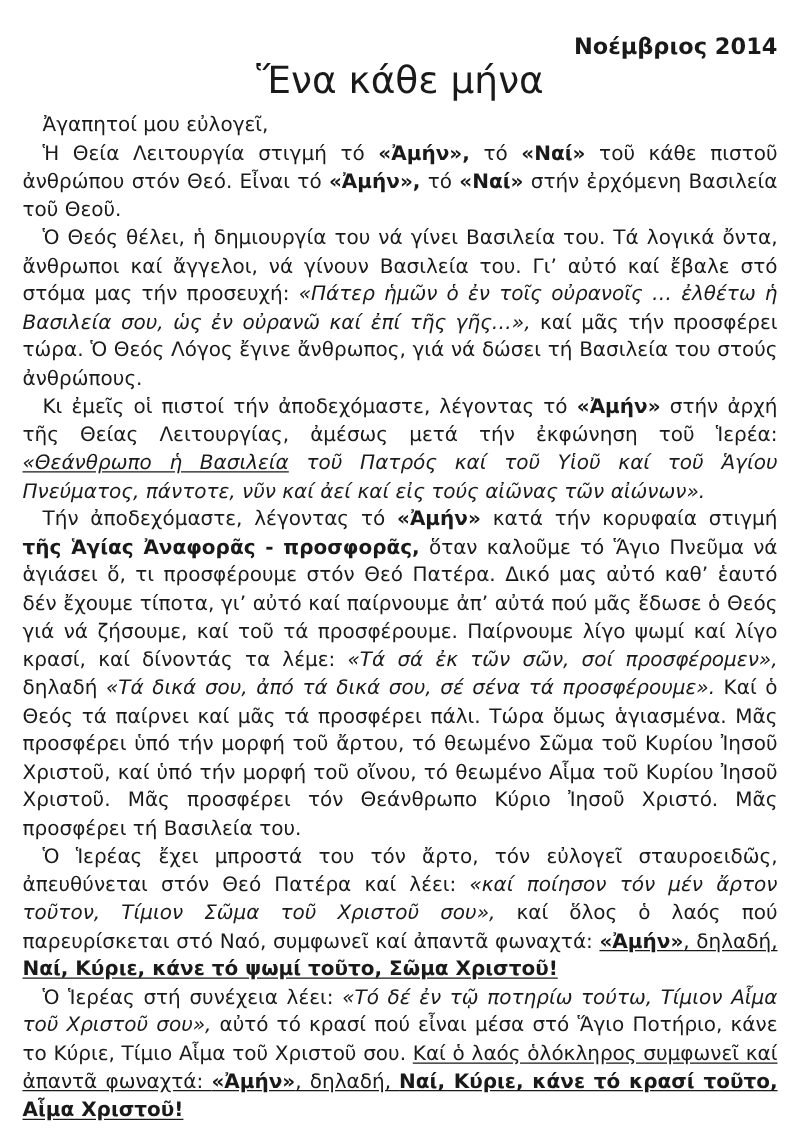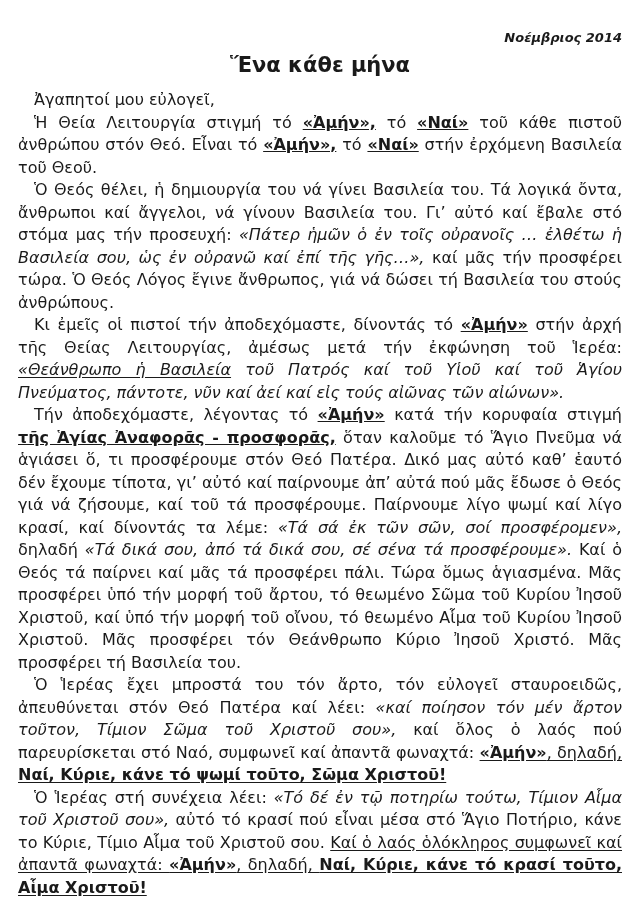--- a/index.html
+++ b/index.html
@@ -25,53 +25,52 @@
     font-size: 14px;
     line-height: 17.5px;
     word-spacing: 4px;
     letter-spacing: 0.2px;
     white-space: nowrap;
   }
   .date {
     margin-top: 5px;
     text-align: right;
     font-weight: 700;
-    font-size: 13px;
+    font-size: 18px;
     line-height: 18px;
-    font-style: italic;
   }
   .title {
     margin: 5px 0 11px 0;
     text-align: center;
-    font-weight: 700;
-    font-size: 21px;
+    font-weight: 400;
+    font-size: 30px;
     line-height: 26px;
   }
   .doc p {
     margin: 0;
     font-size: 16px;
     line-height: 22.5px;
     text-align: justify;
     text-indent: 16px;
   }
-  .rb  { font-weight: 700; text-decoration: underline; }
+  .rb  { font-weight: 700; }
   .rbi { font-weight: 400; font-style: italic; margin-top: 20px; }
   .ru  { text-decoration: underline; text-underline-offset: 2px; }
 </style>
 </head>
 <body>
 
 <div class="page">
 
   <div class="date">Νοέμβριος 2014</div>
 
   <div class="title">Ἕνα κάθε μήνα</div>
 
   <div class="doc" id="doc-body">
       <p><span>Ἀγαπητοί μου εὐλογεῖ,</span></p>
       <p><span>Ἡ Θεία Λειτουργία στιγμή τό </span><span class="rb">«Ἀμήν»,</span><span> τό </span><span class="rb">«Ναί»</span><span> τοῦ κάθε πιστοῦ ἀνθρώπου στόν Θεό. Εἶναι τό </span><span class="rb">«Ἀμήν»,</span><span> τό </span><span class="rb">«Ναί»</span><span> στήν ἐρχόμενη Βασιλεία τοῦ Θεοῦ.</span></p>
       <p><span>Ὁ Θεός θέλει, ἡ δημιουργία του νά γίνει Βασιλεία του. Τά λογικά ὄντα, ἄνθρωποι καί ἄγγελοι, νά γίνουν Βασιλεία του. Γι’ αὐτό καί ἔβαλε στό στόμα μας τήν προσευχή: </span><span class="rbi">«Πάτερ ἡμῶν ὁ ἐν τοῖς οὐρανοῖς … ἐλθέτω ἡ Βασιλεία σου, ὡς ἐν οὐρανῶ καί ἐπί τῆς γῆς…»,</span><span> καί μᾶς τήν προσφέρει τώρα. Ὁ Θεός Λόγος ἔγινε ἄνθρωπος, γιά νά δώσει τή Βασιλεία του στούς ἀνθρώπους.</span></p>
-      <p><span>Κι ἐμεῖς οἱ πιστοί τήν ἀποδεχόμαστε, δίνοντάς τό </span><span class="rb">«Ἀμήν»</span><span> στήν ἀρχή τῆς Θείας Λειτουργίας, ἀμέσως μετά τήν ἐκφώνηση τοῦ Ἱερέα: </span><span class="rbi ru">«Θεάνθρωπο ἡ Βασιλεία</span><span class="rbi"> τοῦ Πατρός καί τοῦ Υἱοῦ καί τοῦ Ἁγίου Πνεύματος, πάντοτε, νῦν καί ἀεί καί εἰς τούς αἰῶνας τῶν αἰώνων».</span></p>
+      <p><span>Κι ἐμεῖς οἱ πιστοί τήν ἀποδεχόμαστε, λέγοντας τό </span><span class="rb">«Ἀμήν»</span><span> στήν ἀρχή τῆς Θείας Λειτουργίας, ἀμέσως μετά τήν ἐκφώνηση τοῦ Ἱερέα: </span><span class="rbi ru">«Θεάνθρωπο ἡ Βασιλεία</span><span class="rbi"> τοῦ Πατρός καί τοῦ Υἱοῦ καί τοῦ Ἁγίου Πνεύματος, πάντοτε, νῦν καί ἀεί καί εἰς τούς αἰῶνας τῶν αἰώνων».</span></p>
       <p><span>Τήν ἀποδεχόμαστε, λέγοντας τό </span><span class="rb">«Ἀμήν»</span><span> κατά τήν κορυφαία στιγμή </span><span class="rb">τῆς Ἁγίας Ἀναφορᾶς - προσφορᾶς,</span><span> ὅταν καλοῦμε τό Ἅγιο Πνεῦμα νά ἁγιάσει ὅ, τι προσφέρουμε στόν Θεό Πατέρα. Δικό μας αὐτό καθ’ ἑαυτό δέν ἔχουμε τίποτα, γι’ αὐτό καί παίρνουμε ἀπ’ αὐτά πού μᾶς ἔδωσε ὁ Θεός γιά νά ζήσουμε, καί τοῦ τά προσφέρουμε. Παίρνουμε λίγο ψωμί καί λίγο κρασί, καί δίνοντάς τα λέμε: </span><span class="rbi">«Τά σά ἐκ τῶν σῶν, σοί προσφέρομεν»,</span><span> δηλαδή </span><span class="rbi">«Τά δικά σου, ἀπό τά δικά σου, σέ σένα τά προσφέρουμε».</span><span> Καί ὁ Θεός τά παίρνει καί μᾶς τά προσφέρει πάλι. Τώρα ὅμως ἁγιασμένα. Μᾶς προσφέρει ὑπό τήν μορφή τοῦ ἄρτου, τό θεωμένο Σῶμα τοῦ Κυρίου Ἰησοῦ Χριστοῦ, καί ὑπό τήν μορφή τοῦ οἴνου, τό θεωμένο Αἷμα τοῦ Κυρίου Ἰησοῦ Χριστοῦ. Μᾶς προσφέρει τόν Θεάνθρωπο Κύριο Ἰησοῦ Χριστό. Μᾶς προσφέρει τή Βασιλεία του.</span></p>
       <p><span>Ὁ Ἱερέας ἔχει μπροστά του τόν ἄρτο, τόν εὐλογεῖ σταυροειδῶς, ἀπευθύνεται στόν Θεό Πατέρα καί λέει: </span><span class="rbi">«καί ποίησον τόν μέν ἄρτον τοῦτον, Τίμιον Σῶμα τοῦ Χριστοῦ σου»,</span><span> καί ὅλος ὁ λαός πού παρευρίσκεται στό Ναό, συμφωνεῖ καί ἀπαντᾶ φωναχτά: </span><span class="rb ru">«Ἀμήν»</span><span class="ru">, δηλαδή, </span><span class="rb ru">Ναί, Κύριε, κάνε τό ψωμί τοῦτο, Σῶμα Χριστοῦ!</span></p>
       <p><span>Ὁ Ἱερέας στή συνέχεια λέει: </span><span class="rbi">«Τό δέ ἐν τῷ ποτηρίω τούτω, Τίμιον Αἷμα τοῦ Χριστοῦ σου»,</span><span> αὐτό τό κρασί πού εἶναι μέσα στό Ἅγιο Ποτήριο, κάνε το Κύριε, Τίμιο Αἷμα τοῦ Χριστοῦ σου. </span><span class="ru">Καί ὁ λαός ὁλόκληρος συμφωνεῖ καί ἀπαντᾶ φωναχτά: </span><span class="rb ru">«Ἀμήν»</span><span class="ru">, δηλαδή, </span><span class="rb ru">Ναί, Κύριε, κάνε τό κρασί τοῦτο, Αἷμα Χριστοῦ!</span></p>
     </div>
 </div>
 
 </body></html>

